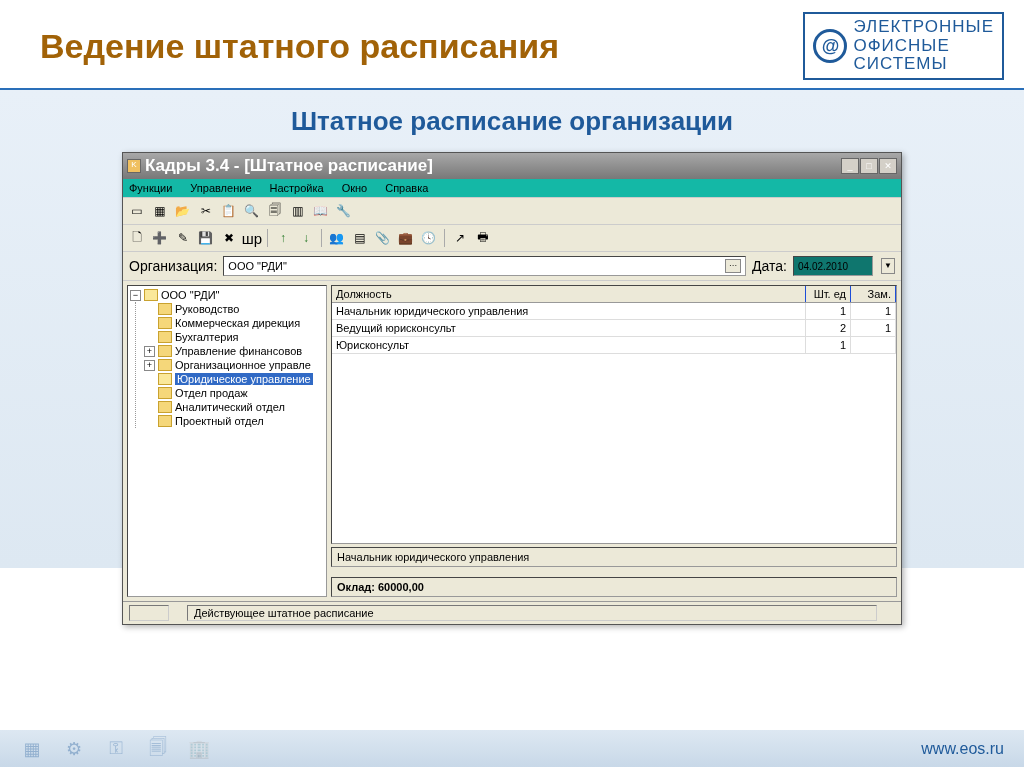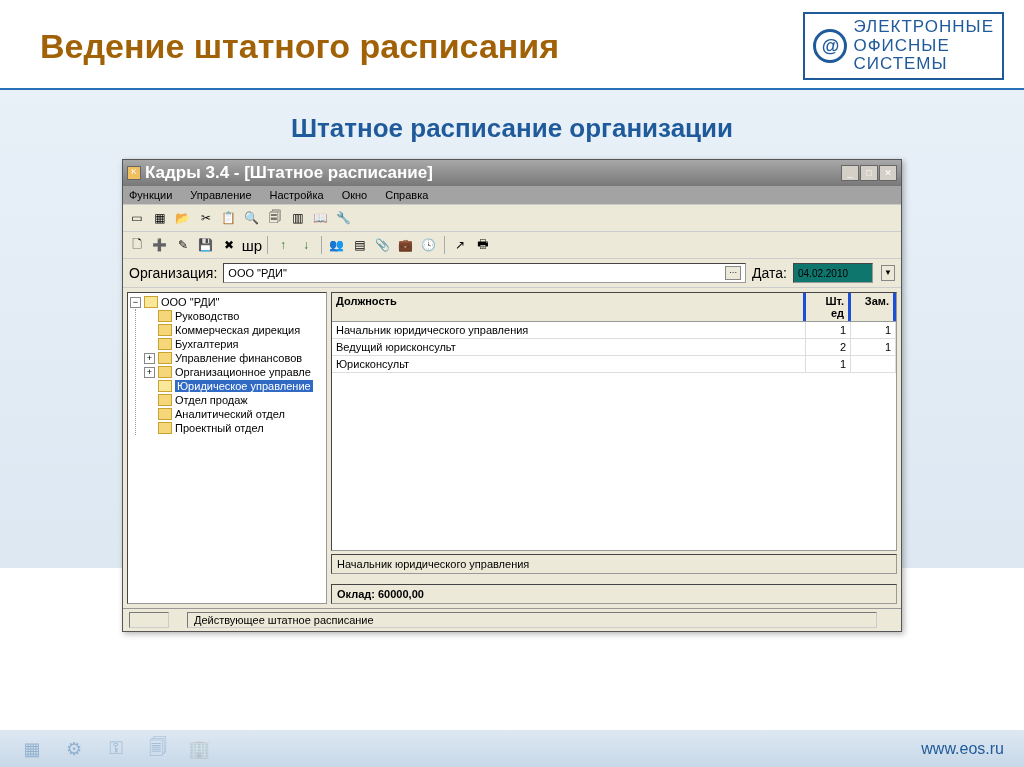--- a/index.html
+++ b/index.html
@@ -34,21 +34,21 @@
   width: 34px; height: 34px;
   border-radius: 50%;
   border: 3px solid #1f5a9a;
   display: flex; align-items: center; justify-content: center;
   font-size: 18px; color: #1f5a9a; font-weight: bold;
 }
 .logo-text { font-size: 17px; color: #1f5a9a; line-height: 1.1; font-weight: normal; letter-spacing: 1px;}
 .content-area {
   background: linear-gradient(to bottom, #e8f0f8, #dde8f2);
   height: 478px;
-  padding: 23px 50px;
+  padding: 16px 50px;
   position: relative;
 }
 .subtitle {
   color: #1f5a9a;
   font-size: 26px;
   font-weight: bold;
   text-align: center;
   margin-bottom: 15px;
 }
 .app-window {
@@ -63,21 +63,21 @@
   background: linear-gradient(to bottom, #a8a8a8, #787878);
   color: #fff;
   padding: 3px 4px;
   display: flex;
   align-items: center;
 }
 .titlebar-icon { width: 14px; height: 14px; background: #f0c060; border: 1px solid #666; margin-right: 4px; font-size:8px; text-align:center;}
 .titlebar-text { flex: 1; font-weight: bold; font-size: 17px; }
 .win-btns { display: flex; gap: 1px; }
 .win-btn { width: 18px; height: 16px; background: #d4d0c8; border: 1px solid #666; font-size: 9px; text-align: center; cursor: pointer; line-height:14px;}
-.menubar { background: #a3a3a3; padding: 2px 4px; display: flex; gap: 14px; border-bottom: 1px solid #ccc; }
+.menubar { background: #14b8a6; padding: 2px 4px; display: flex; gap: 14px; border-bottom: 1px solid #ccc; }
 .menu-item { cursor: pointer; padding: 1px 2px; }
 .toolbar { background: #ece9d8; padding: 3px 4px; display: flex; gap: 3px; border-bottom: 1px solid #ccc; align-items: center; flex-wrap: wrap;}
 .tb-btn { width: 20px; height: 20px; border: 1px solid transparent; cursor: pointer; display: inline-flex; align-items: center; justify-content: center; font-size: 12px;}
 .tb-sep { width: 1px; height: 18px; background: #aaa; margin: 0 2px; }
 .filter-row { padding: 4px 6px; display: flex; align-items: center; gap: 6px; border-bottom: 1px solid #ccc; background:#ece9d8;}
 .filter-label { font-size: 14px; }
 .filter-input { flex: 1; border: 1px inset #999; background: #fff; padding: 2px 4px; font-size: 11px; height: 20px; display:flex; align-items:center; justify-content:space-between;}
 .date-input { width: 80px; border: 1px inset #999; background: #0f766e; padding: 2px 4px; font-size: 10px; height:20px; display:flex; align-items:center;}
 .more-btn { width:16px; height:14px; border:1px solid #888; background:#ece9d8; font-size:8px; text-align:center; cursor:pointer; line-height:12px;}
 .main-panes { display: flex; height: 320px; }
@@ -86,21 +86,21 @@
 .tree-toggle { width: 11px; height: 11px; border: 1px solid #888; font-size: 9px; text-align: center; line-height: 9px; margin-right: 3px; cursor:pointer;}
 .tree-folder { width: 14px; height: 12px; background: #f5d77a; border: 1px solid #c9a22f; margin-right: 3px; display:inline-block;}
 .tree-folder.open { background: #fae89a; }
 .tree-label { font-size: 11px; }
 .tree-label.selected { background: #316ac5; color: #fff; padding: 0 2px; }
 .tree-dotted { border-left: 1px dotted #999; margin-left: 5px; padding-left: 8px;}
 .tree-spacer { display:inline-block; width:14px;}
 .table-pane { flex: 1; margin: 4px 4px 4px 2px; display: flex; flex-direction: column; }
 .grid { border: 1px inset #999; background: #fff; flex: 1; display:flex; flex-direction:column;}
 .grid-header { display: flex; background: #ece9d8; border-bottom: 1px solid #999; }
-.grid-header-cell { border-right: 3px solid #1d4ed8; padding: 2px 4px; font-size: 11px; text-align: center; background:#ece9d8;font-weight:bold;}
+.grid-header-cell { border-right: 1px solid #1d4ed8; padding: 2px 4px; font-size: 11px; text-align: center; background:#ece9d8;}
 .grid-row { display: flex; border-bottom: 1px solid #ddd; }
 .grid-cell { border-right: 1px solid #ddd; padding: 2px 4px; font-size: 11px; }
 .col-pos { flex: 1; text-align: left;}
 .col-num { width: 45px; text-align: right;}
 .detail-bar { border: 1px inset #999; background: #ece9d8; padding: 3px 5px; font-size: 11px; margin-top: 3px; height: 20px;}
 .salary-bar { border: 1px inset #999; background: #ece9d8; padding: 3px 5px; font-size: 11px; margin-top: 10px; height: 20px; font-weight: bold;}
 .statusbar { background: #ece9d8; border-top: 1px solid #999; padding: 3px 6px; font-size: 11px; display:flex;}
 .status-cell { border: 1px inset #ccc; padding: 1px 6px; margin-right: 18px;}
 .footer {
   position: absolute;

